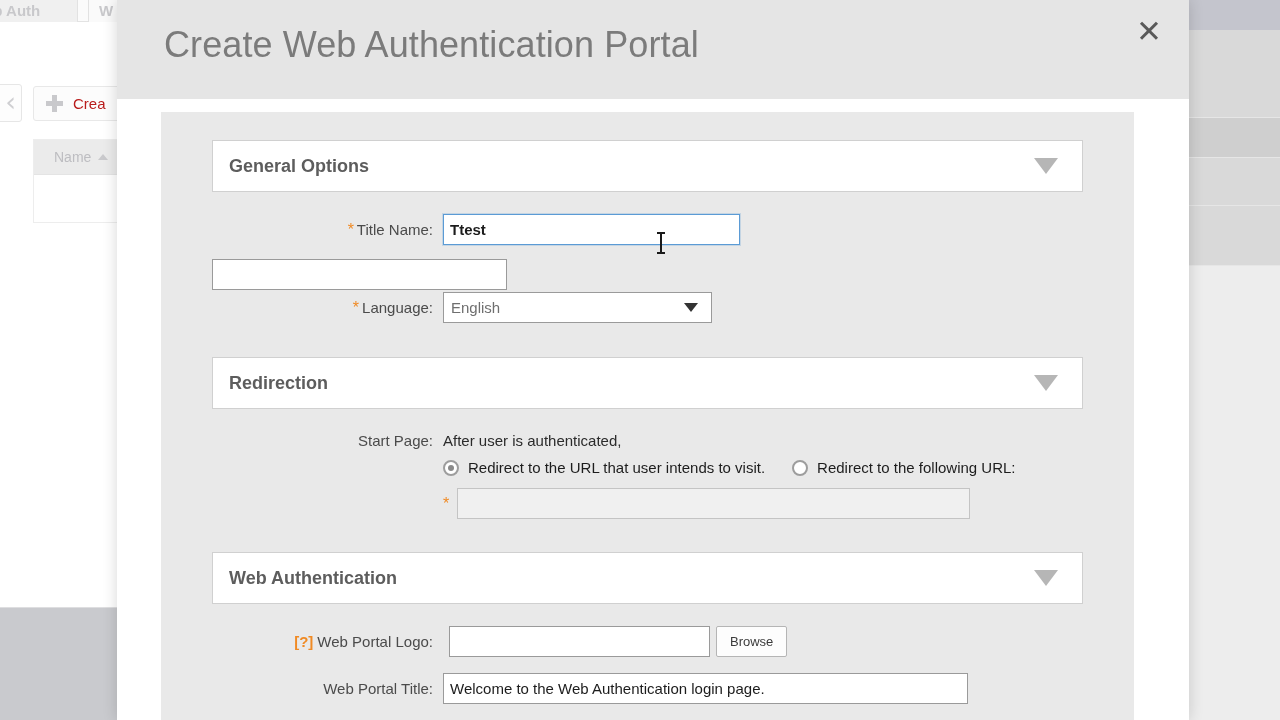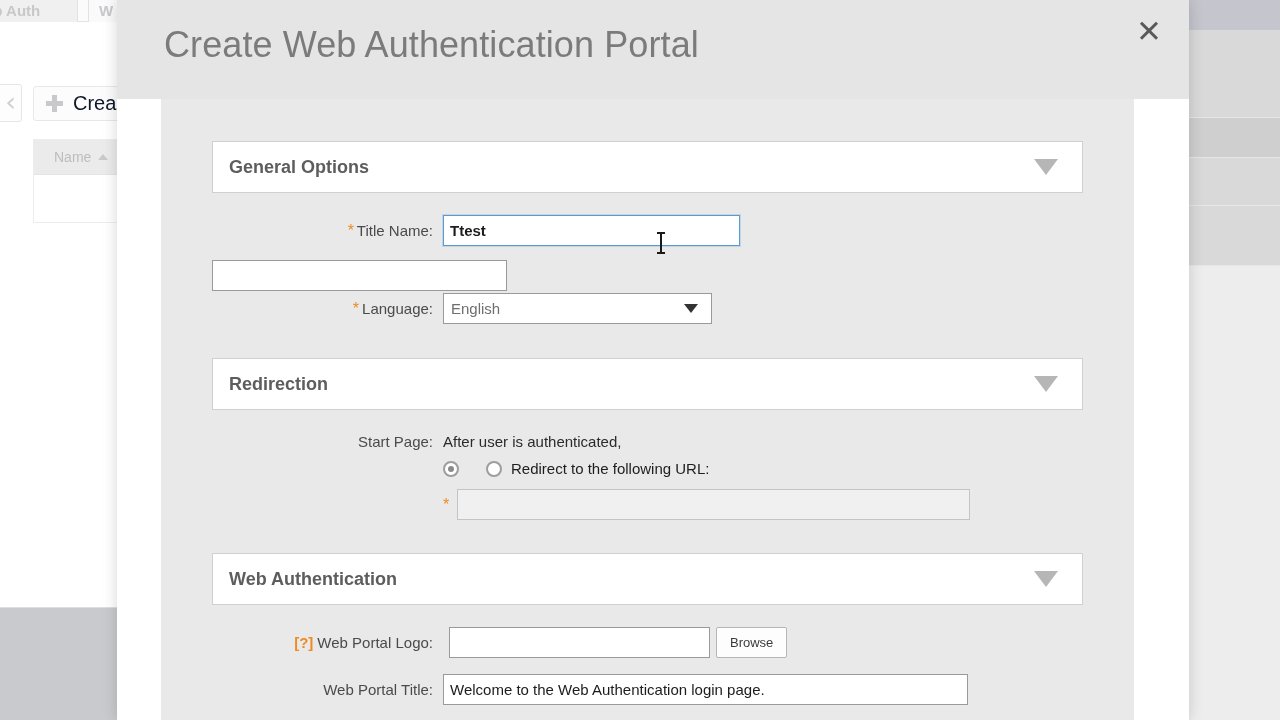--- a/index.html
+++ b/index.html
@@ -86,22 +86,22 @@
     flex: none;
   }
   .bg-plus::before, .bg-plus::after {
     content: "";
     position: absolute;
     background: #c9c9cc;
   }
   .bg-plus::before { left: 0; top: 6px; width: 17px; height: 5px; }
   .bg-plus::after  { top: 0; left: 6px; height: 17px; width: 5px; }
   .bg-createlabel {
-    color: #0f172a;
-    font-size: 20px;
+    color: #b91c1c;
+    font-size: 15px;
     white-space: nowrap;
   }
 
   .bg-table {
     position: absolute;
     left: 33px; top: 117px;
     width: 290px;
     border: 1px solid #ededed;
     background: #fff;
   }
@@ -181,25 +181,25 @@
     color: #595959;
     font-size: 31px;
     line-height: 38px;
     text-align: center;
     font-family: "DejaVu Sans", sans-serif;
     cursor: pointer;
   }
 
   .modal-body {
     position: absolute;
-    left: 44px; top: 99px;
+    left: 44px; top: 112px;
     width: 973px;
     bottom: 0;
     background: #e9e9e9;
-    padding-top: 42px;
+    padding-top: 28px;
   }
 
   
   .section-bar {
     position: relative;
     margin: 0 51px 0 51px;
     height: 52px;
     background: #ffffff;
     border: 1px solid #d0d0d0;
     display: flex;
@@ -410,20 +410,21 @@
       <span class="section-title">Redirection</span>
       <span class="section-caret"></span>
     </div>
 
     <div class="startpage-block" style="margin-top:21px;">
       <span class="flabel" style="padding-top:2px;">Start Page:</span>
       <div class="startpage-body">
         <div class="sp-line1">After user is authenticated,</div>
         <div class="radio-line">
           <span class="radio on"></span>
+          <span>Redirect to the URL that user intends to visit.</span>
           <span class="radio-gap"></span>
           <span class="radio"></span>
           <span>Redirect to the following URL:</span>
         </div>
         <div style="display:flex;align-items:center;margin-top:12px;gap:5px;">
           <span class="req">*</span>
           <input class="tinput disabled" style="width: 513px;" disabled="" value="">
         </div>
       </div>
     </div>

